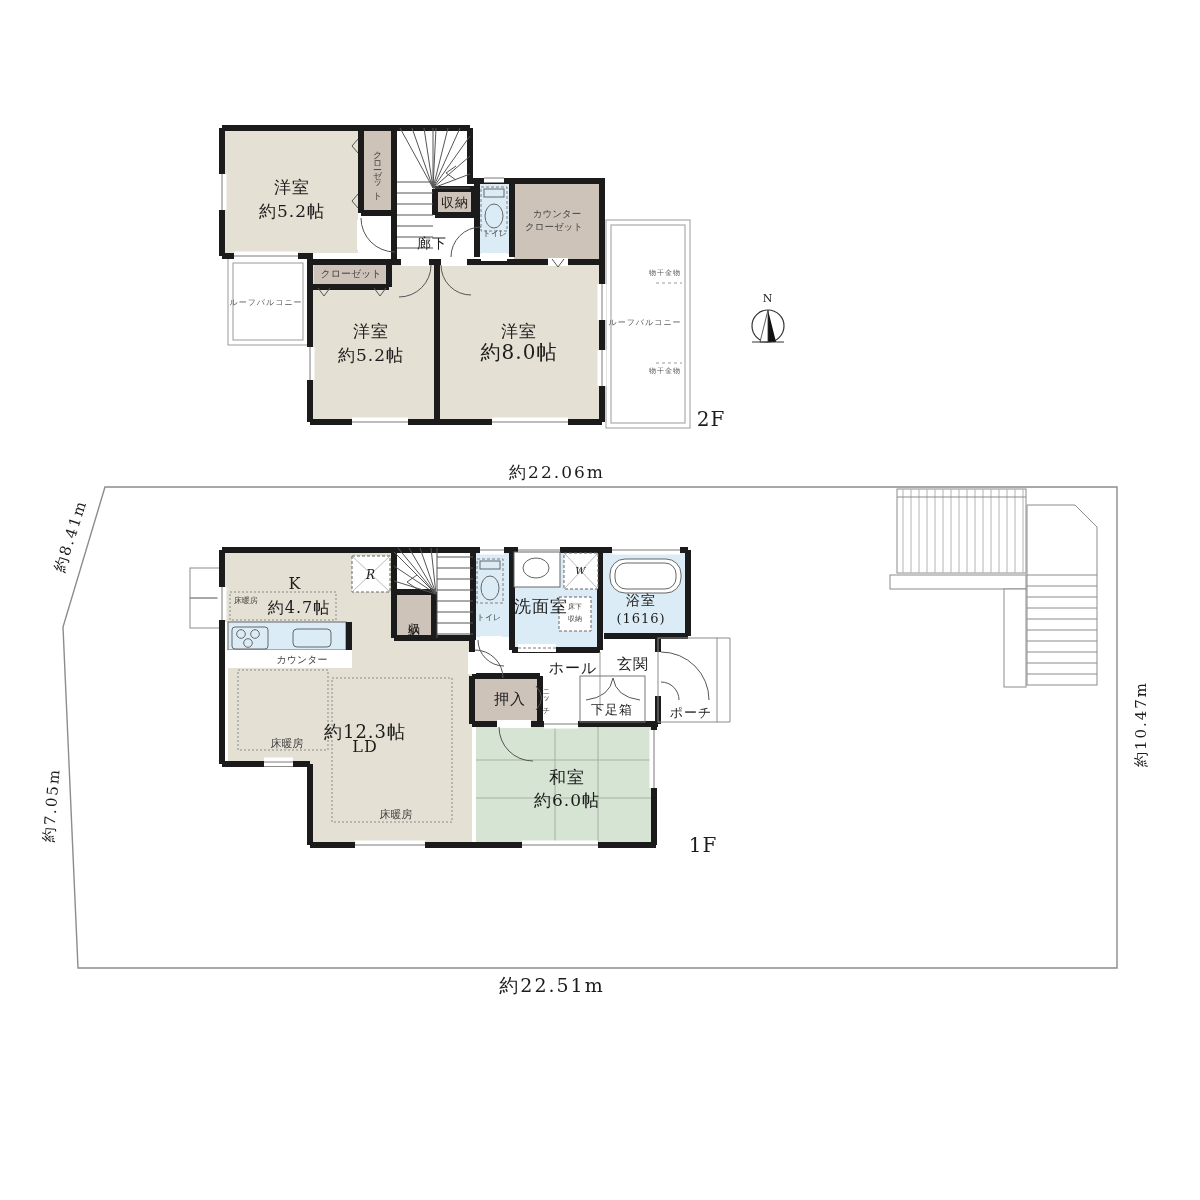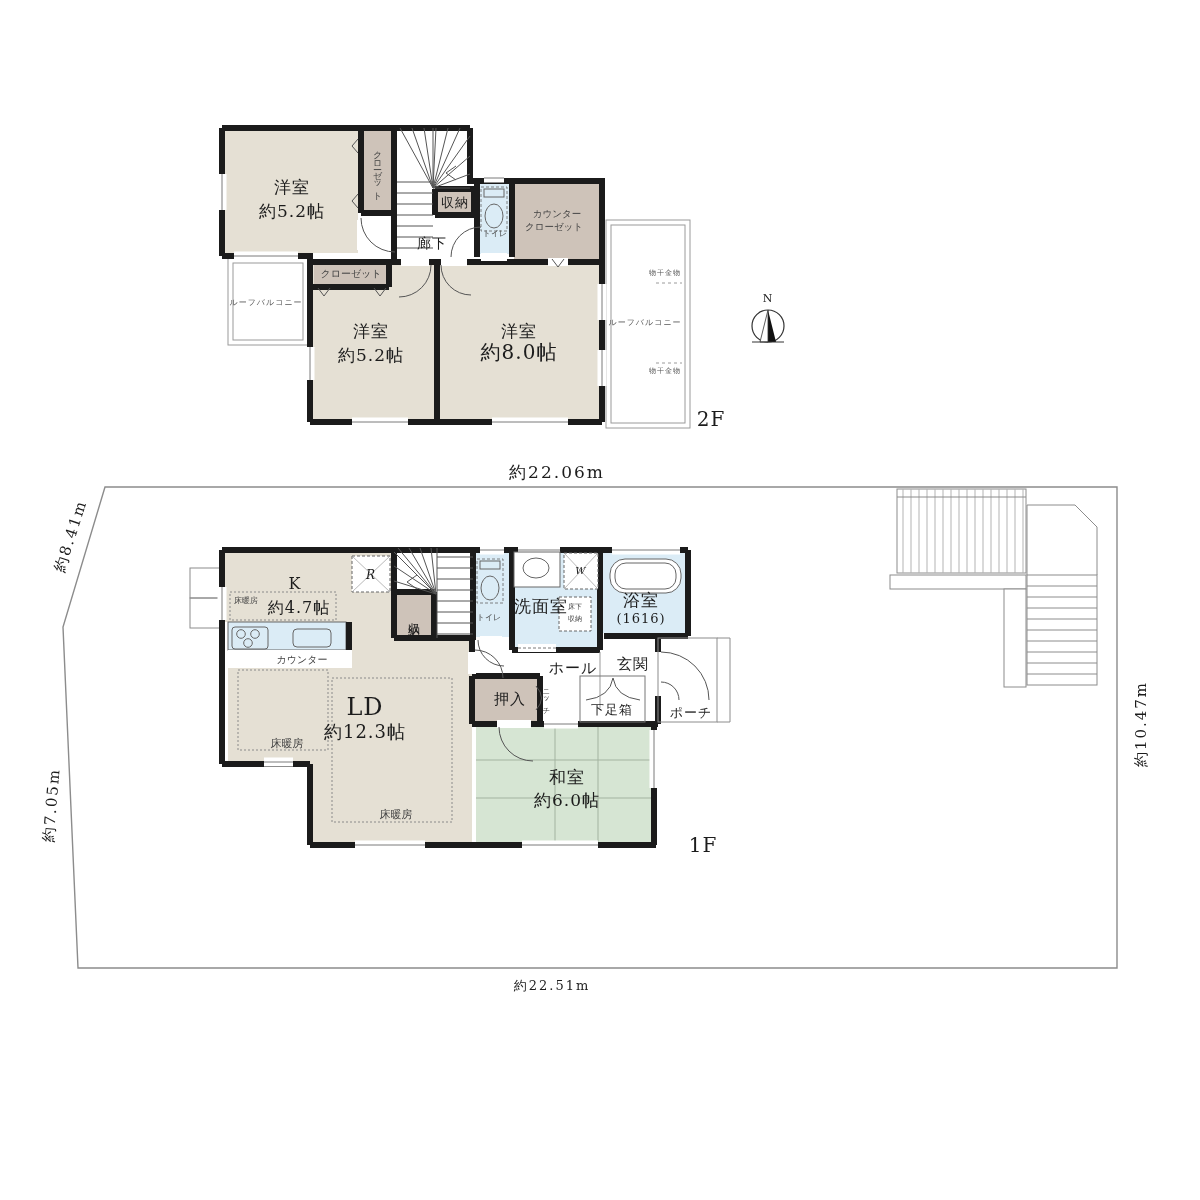--- a/index.html
+++ b/index.html
@@ -222,36 +222,36 @@
 <div class="lbl" style="left:295px;top:584px;font-size:16px">K</div>
 <div class="lbl" style="left:299px;top:608px;font-size:16px">約4.7帖</div>
 <div class="lbl sm" style="left:246px;top:601px;font-size:8px">床暖房</div>
 <div class="lbl it" style="left:371px;top:575px;font-size:12px">R</div>
 <div class="lbl v" style="left:414px;top:615px;font-size:12px">収納</div>
 <div class="lbl sm" style="left:489px;top:618px;font-size:8px">トイレ</div>
 <div class="lbl" style="left:541px;top:606px;font-size:17px">洗面室</div>
 <div class="lbl sm" style="left:575px;top:607px;font-size:7px">床下</div>
 <div class="lbl sm" style="left:575px;top:619px;font-size:7px">収納</div>
 <div class="lbl it" style="left:581px;top:571px;font-size:10px">W</div>
-<div class="lbl" style="left:641px;top:600px;font-size:17px">浴室</div>
+<div class="lbl" style="left:641px;top:600px;font-size:14px">浴室</div>
 <div class="lbl" style="left:641px;top:618px;font-size:13px">(1616)</div>
 <div class="lbl" style="left:573px;top:668px;font-size:15px">ホール</div>
 <div class="lbl" style="left:633px;top:664px;font-size:15px">玄関</div>
 <div class="lbl" style="left:612px;top:709px;font-size:13px">下足箱</div>
 <div class="lbl" style="left:691px;top:712px;font-size:13px">ポーチ</div>
 <div class="lbl" style="left:510px;top:699px;font-size:15px">押入</div>
 <div class="lbl v sm" style="left:546px;top:697px;font-size:7.5px">ニッチ</div>
-<div class="lbl" style="left:365px;top:707px;font-size:24px">LD</div>
+<div class="lbl" style="left:365px;top:747px;font-size:16px">LD</div>
 <div class="lbl" style="left:365px;top:732px;font-size:18px">約12.3帖</div>
 <div class="lbl sm" style="left:287px;top:743px;font-size:11px">床暖房</div>
 <div class="lbl sm" style="left:396px;top:814px;font-size:11px">床暖房</div>
 <div class="lbl sm" style="left:302px;top:660px;font-size:10px">カウンター</div>
 <div class="lbl" style="left:567px;top:777px;font-size:17px">和室</div>
 <div class="lbl" style="left:567px;top:800px;font-size:17px">約6.0帖</div>
 <div class="lbl" style="left:703px;top:845px;font-size:20px">1F</div>
 
 <div class="lbl dim" style="left:557px;top:472px;font-size:17px">約22.06m</div>
-<div class="lbl dim" style="left:552px;top:985px;font-size:13px">約22.51m</div>
+<div class="lbl dim" style="left:552px;top:985px;font-size:19px">約22.51m</div>
 <div class="lbl dim" style="left:71px;top:536px;font-size:15px;transform:translate(-50%,-50%) rotate(-72deg)">約8.41m</div>
 <div class="lbl dim" style="left:52px;top:805px;font-size:15px;transform:translate(-50%,-50%) rotate(-85deg)">約7.05m</div>
 <div class="lbl dim" style="left:1141px;top:724px;font-size:15px;transform:translate(-50%,-50%) rotate(-90deg)">約10.47m</div>
 
 </div>
 
 </body></html>

